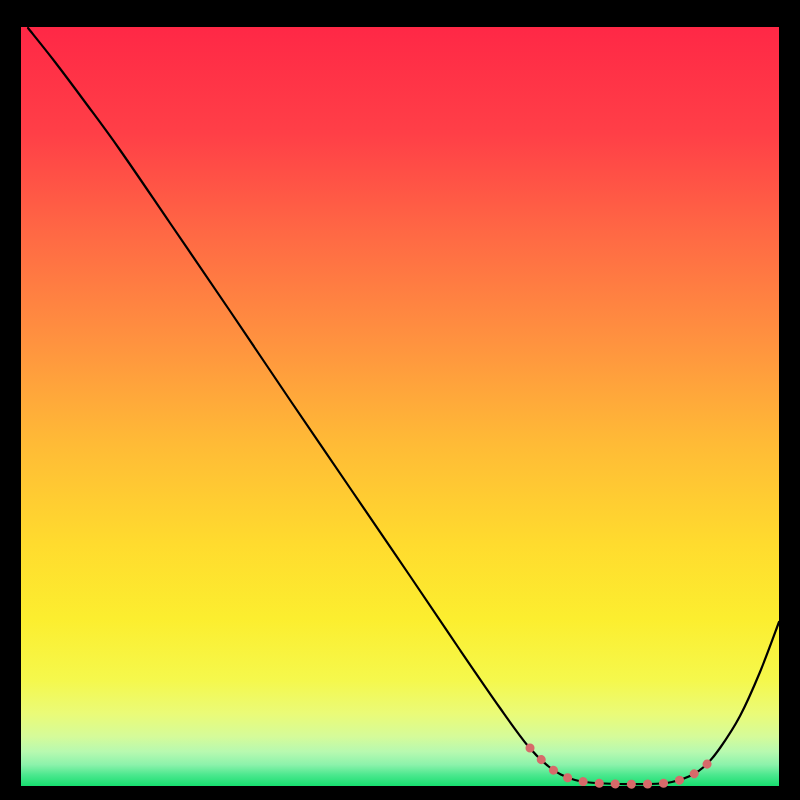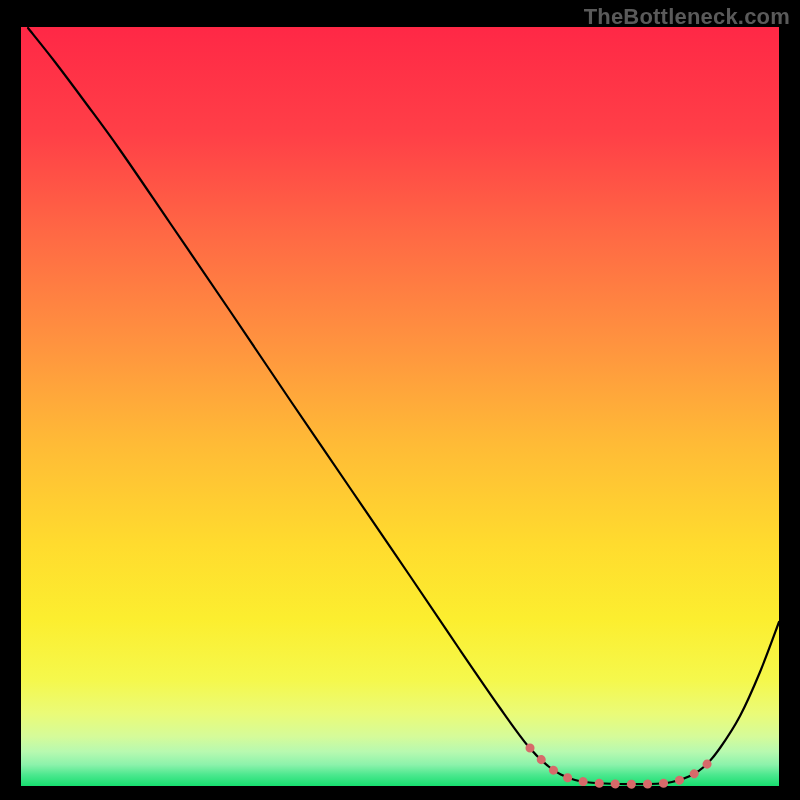--- a/index.html
+++ b/index.html
@@ -52,14 +52,13 @@
           <stop offset="95.5%" stop-color="#b7f9b0"></stop>
           <stop offset="97.2%" stop-color="#8cf2ab"></stop>
           <stop offset="98.5%" stop-color="#4de88f"></stop>
           <stop offset="100%" stop-color="#17de6f"></stop>
         </linearGradient>
     </defs>
     <rect id="plot-rect" fill="url(#bg-grad)" x="21" y="27" width="758" height="759"></rect>
     <path id="curve-path" fill="none" d="M 28 28 C 32.86 34.12, 44.74 48.68, 55 62 C 65.26 75.32, 73.3 86.16, 85 102 C 96.7 117.84, 104.7 128.22, 120 150 C 135.3 171.78, 150.2 194.02, 170 223 C 189.8 251.98, 208.4 279.14, 230 311 C 251.6 342.86, 268.4 368.14, 290 400 C 311.6 431.86, 328.4 456.32, 350 488 C 371.6 519.68, 390.2 546.84, 410 576 C 429.8 605.16, 443.8 626.24, 460 650 C 476.2 673.76, 487.76 690.72, 500 708 C 512.24 725.28, 519.36 735.56, 528 746 C 536.64 756.44, 541.88 760.78, 548 766 C 554.12 771.22, 557.14 772.48, 562 775 C 566.86 777.52, 569.06 778.56, 575 780 C 580.94 781.44, 586.9 782.28, 595 783 C 603.1 783.72, 610.1 783.82, 620 784 C 629.9 784.18, 640.64 784.36, 650 784 C 659.36 783.64, 664.8 783.44, 672 782 C 679.2 780.56, 684.06 778.88, 690 776 C 695.94 773.12, 699.6 771.04, 705 766 C 710.4 760.96, 713.7 757, 720 748 C 726.3 739, 732.8 729.68, 740 716 C 747.2 702.32, 752.98 688.92, 760 672 C 767.02 655.08, 775.58 631, 779 622" stroke="#000000" stroke-width="2.2" stroke-linecap="round"></path>
     <path id="trough-path" fill="none" d="M 530 748 C 533.24 751.24, 542.24 761.14, 548 766 C 553.76 770.86, 557.14 772.48, 562 775 C 566.86 777.52, 569.06 778.56, 575 780 C 580.94 781.44, 586.9 782.28, 595 783 C 603.1 783.72, 610.1 783.82, 620 784 C 629.9 784.18, 640.64 784.36, 650 784 C 659.36 783.64, 664.8 783.44, 672 782 C 679.2 780.56, 684.06 778.88, 690 776 C 695.94 773.12, 700.68 769.6, 705 766 C 709.32 762.4, 712.38 757.8, 714 756" stroke="#d76a6a" stroke-width="9" stroke-linecap="round" stroke-dasharray="0.1 16"></path>
   </svg>
-  <div class="watermark">TheBottleneck.com</div>
 </div>
 
 </body></html>

